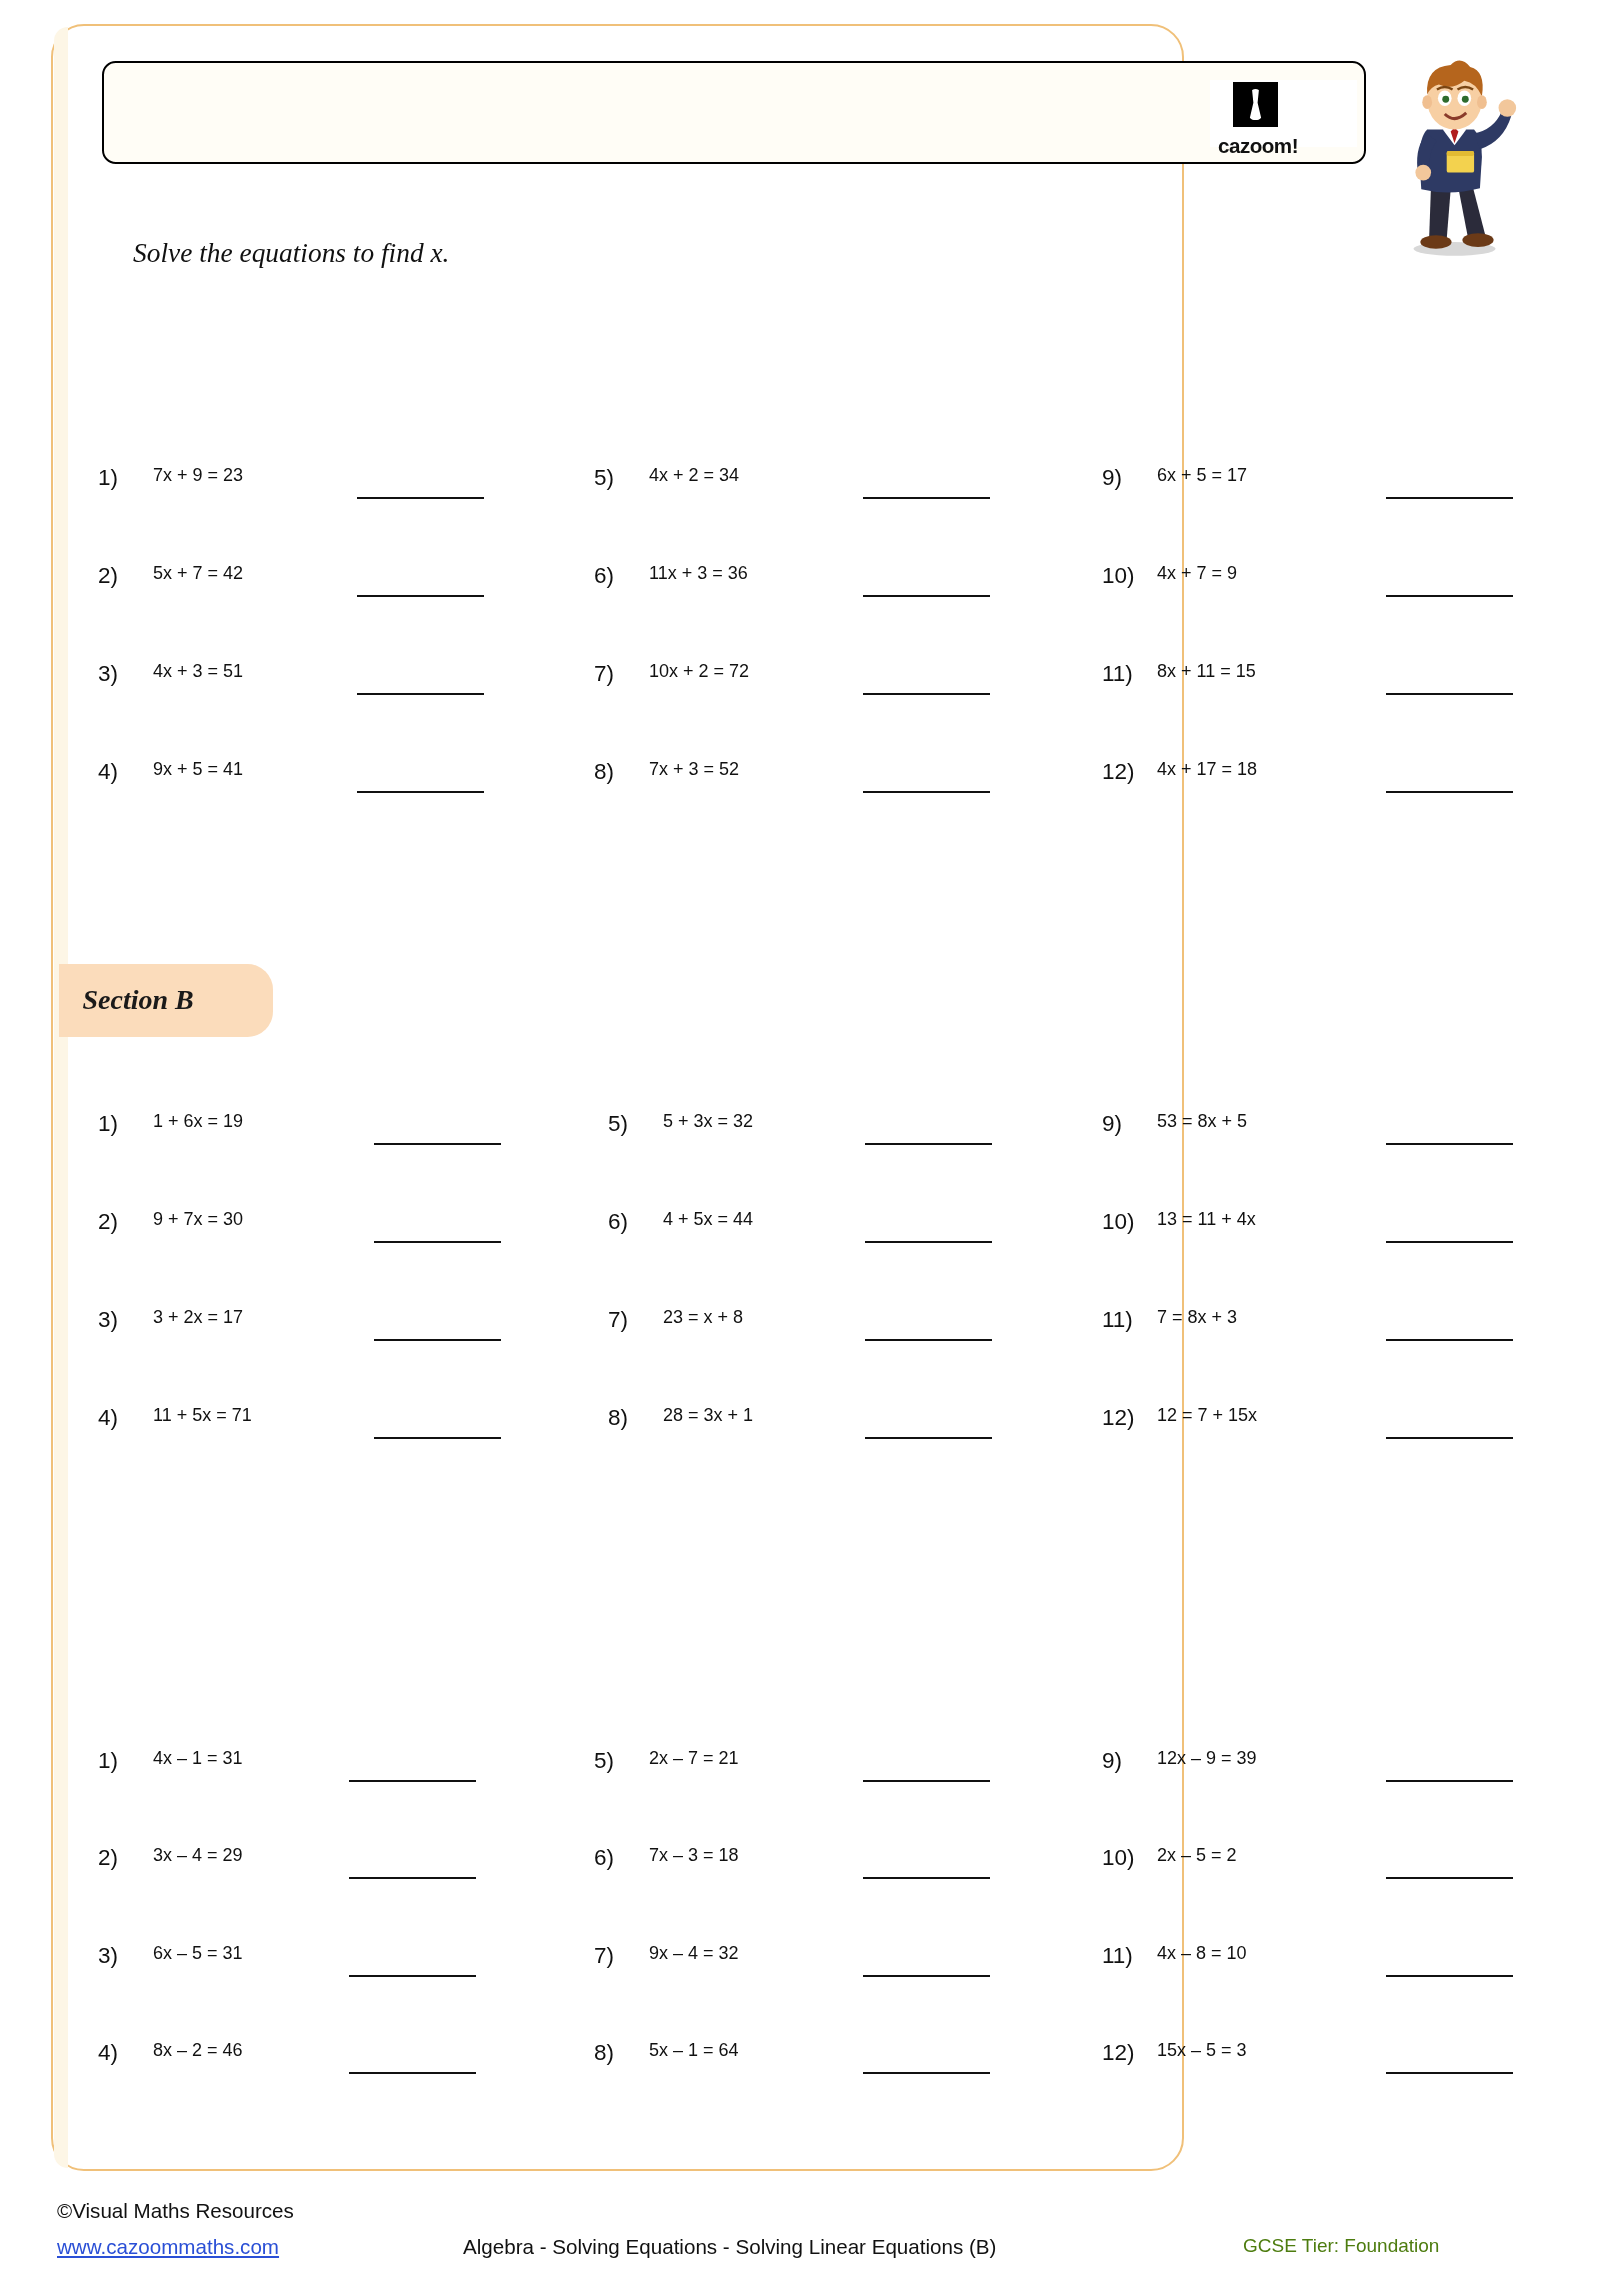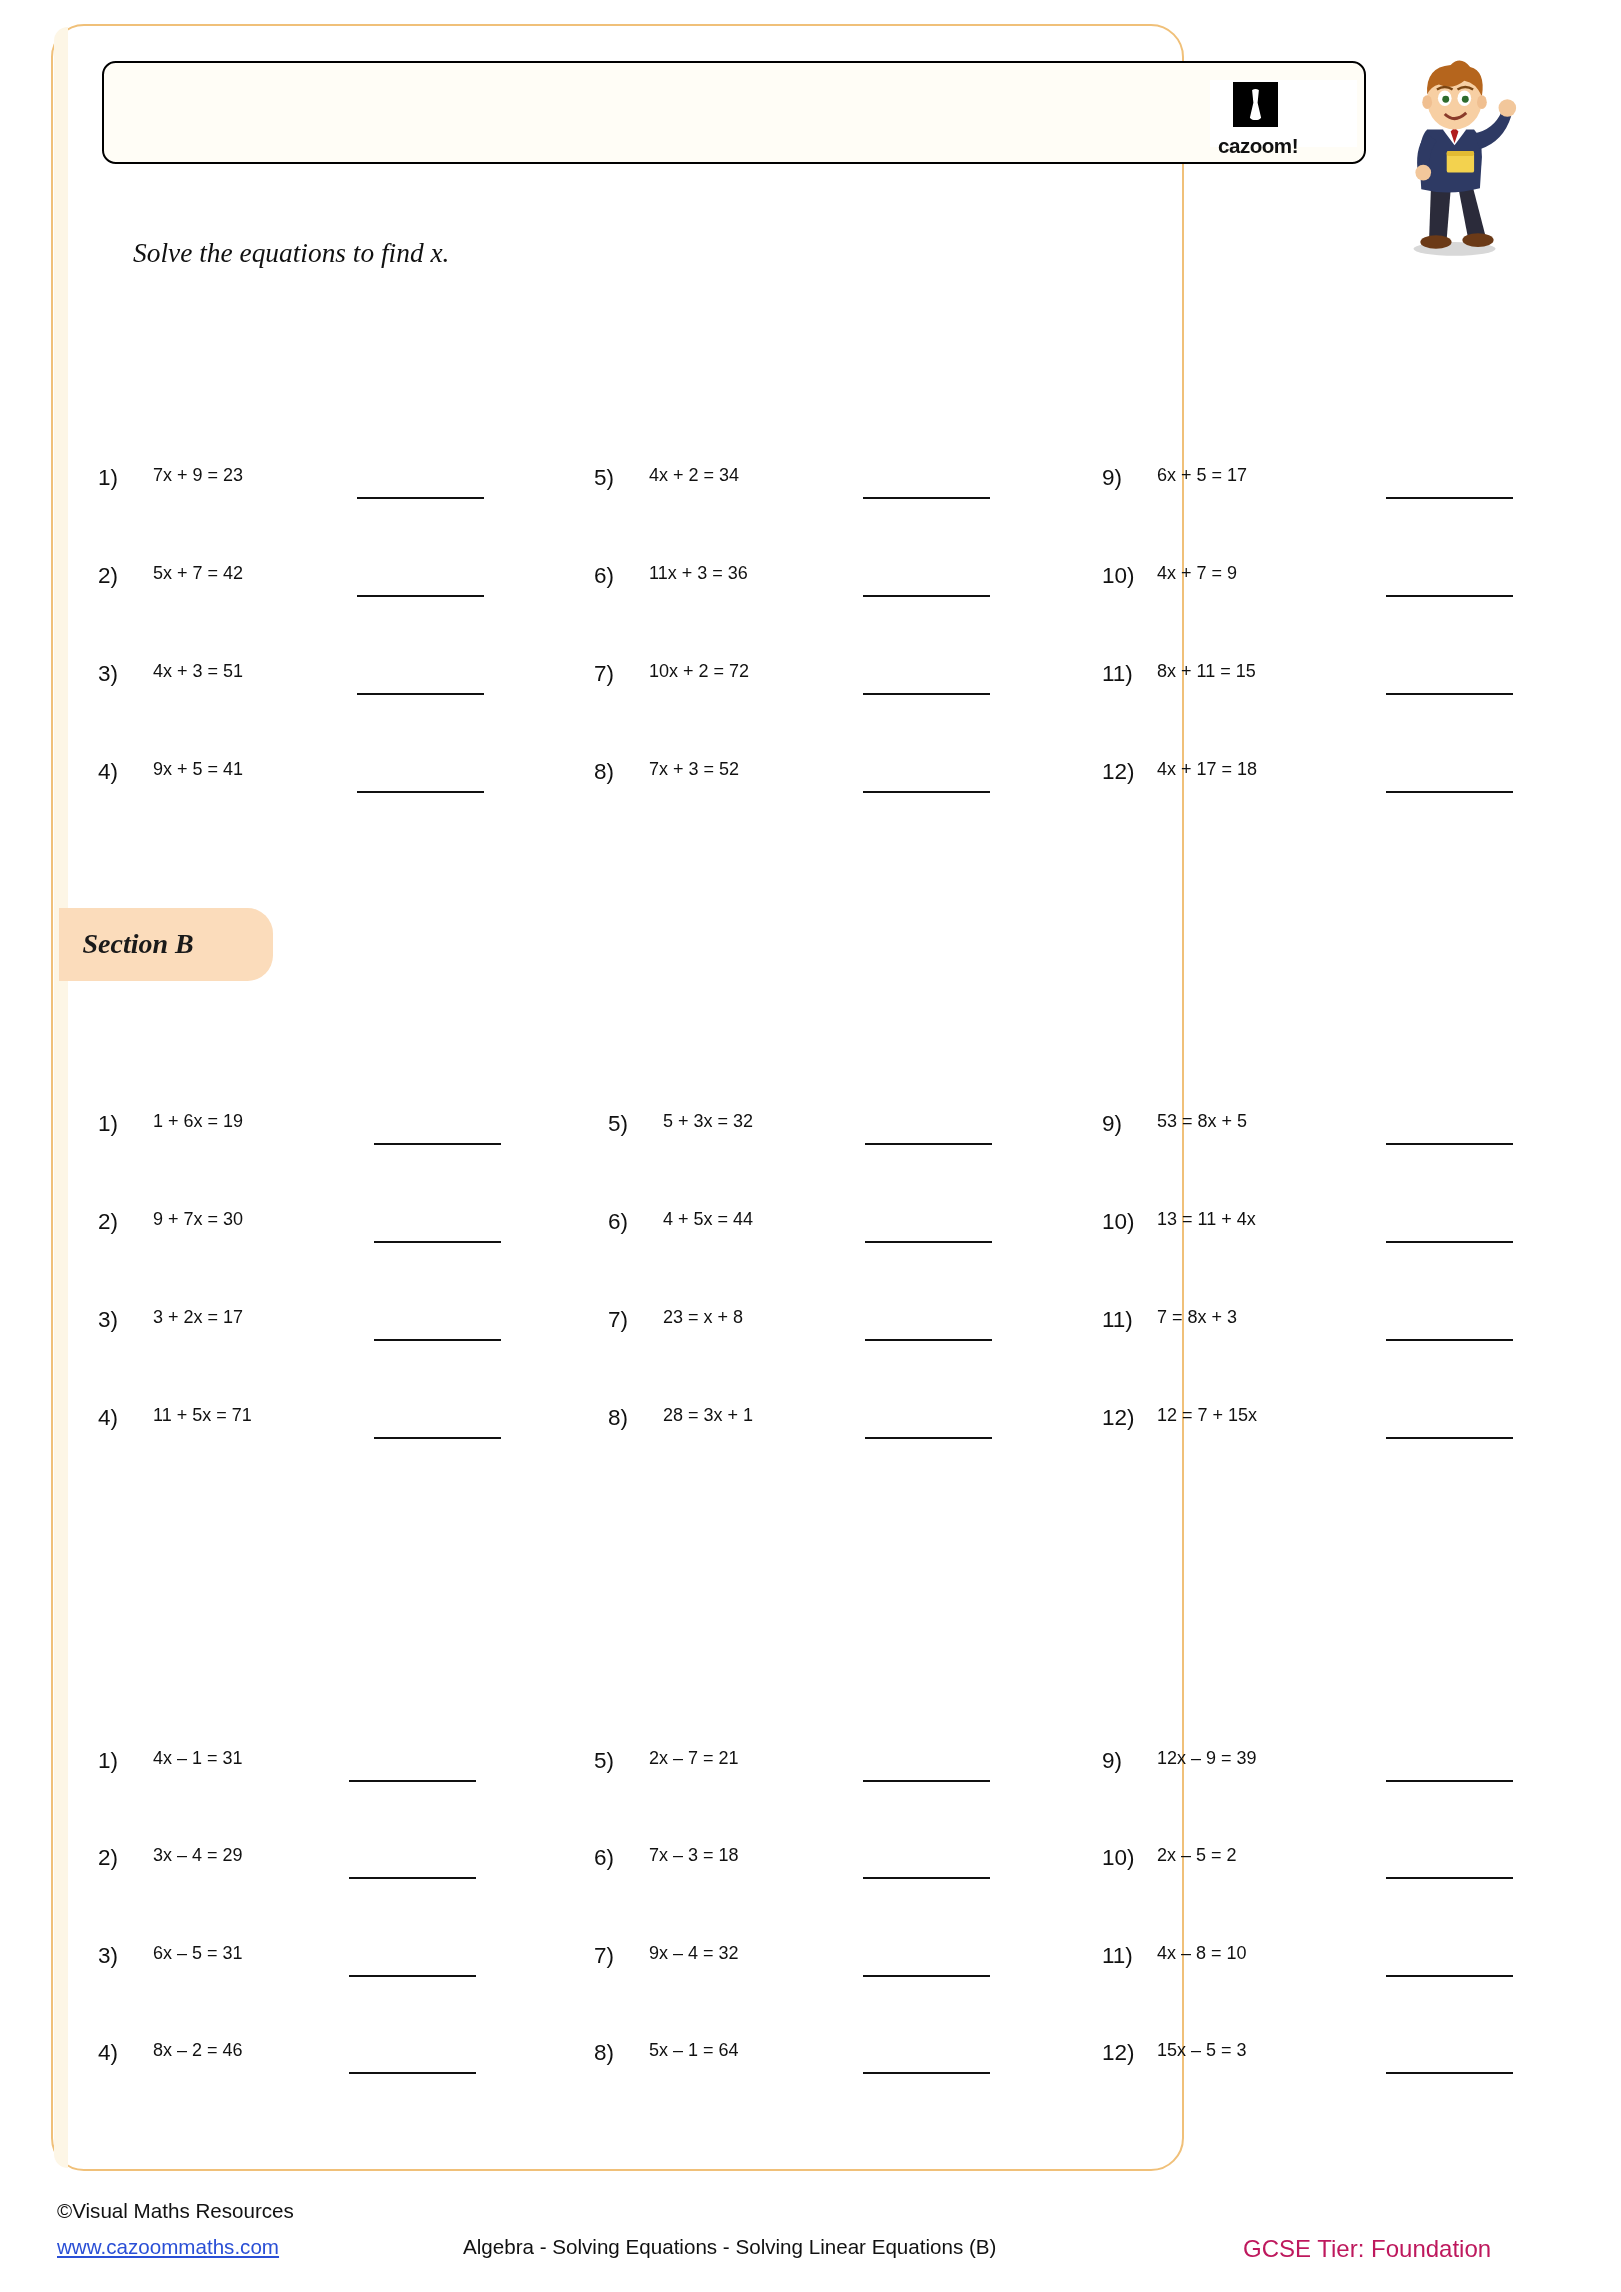--- a/index.html
+++ b/index.html
@@ -197,22 +197,22 @@
     position: absolute;
     left: 463px;
     top: 2235px;
     font-size: 20.6px;
     color: #111;
   }
   .footer-right {
     position: absolute;
     left: 1243px;
     top: 2235px;
-    font-size: 24px;
-    color: #be185d;
+    font-size: 19px;
+    color: #4d7c0f;
   }
 </style>
 </head>
 <body>
 
 <div class="page">
 
   <div class="sheet-border"></div>
   <div class="left-band"></div>
 
@@ -324,21 +324,21 @@
       <span class="qtext">8x + 11 = 15</span>
       <span class="qline" style="left:284px; width:127px;"></span>
     </div>
     <div class="qrow" style="left:1102px; top:759px; width:412px;">
       <span class="qnum">12)</span>
       <span class="qtext">4x + 17 = 18</span>
       <span class="qline" style="left:284px; width:127px;"></span>
     </div>
   </div>
 
-  <div class="section-pill" style="top:908px;text-align:right;">
+  <div class="section-pill" style="top:964px;text-align:right;">
     <span>Section B</span>
   </div>
 
   <div class="qblock">
     <div class="qrow" style="left:98px; top:1111px; width:412px;">
       <span class="qnum">1)</span>
       <span class="qtext">1 + 6x = 19</span>
       <span class="qline" style="left:276px; width:127px;"></span>
     </div>
     <div class="qrow" style="left:98px; top:1209px; width:412px;">

